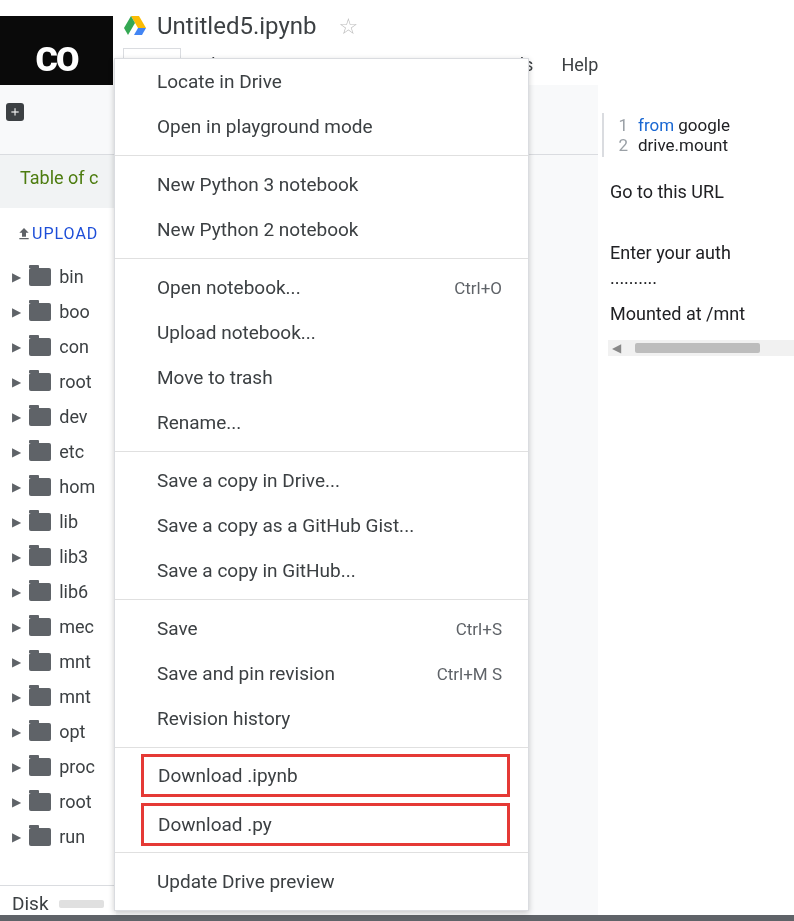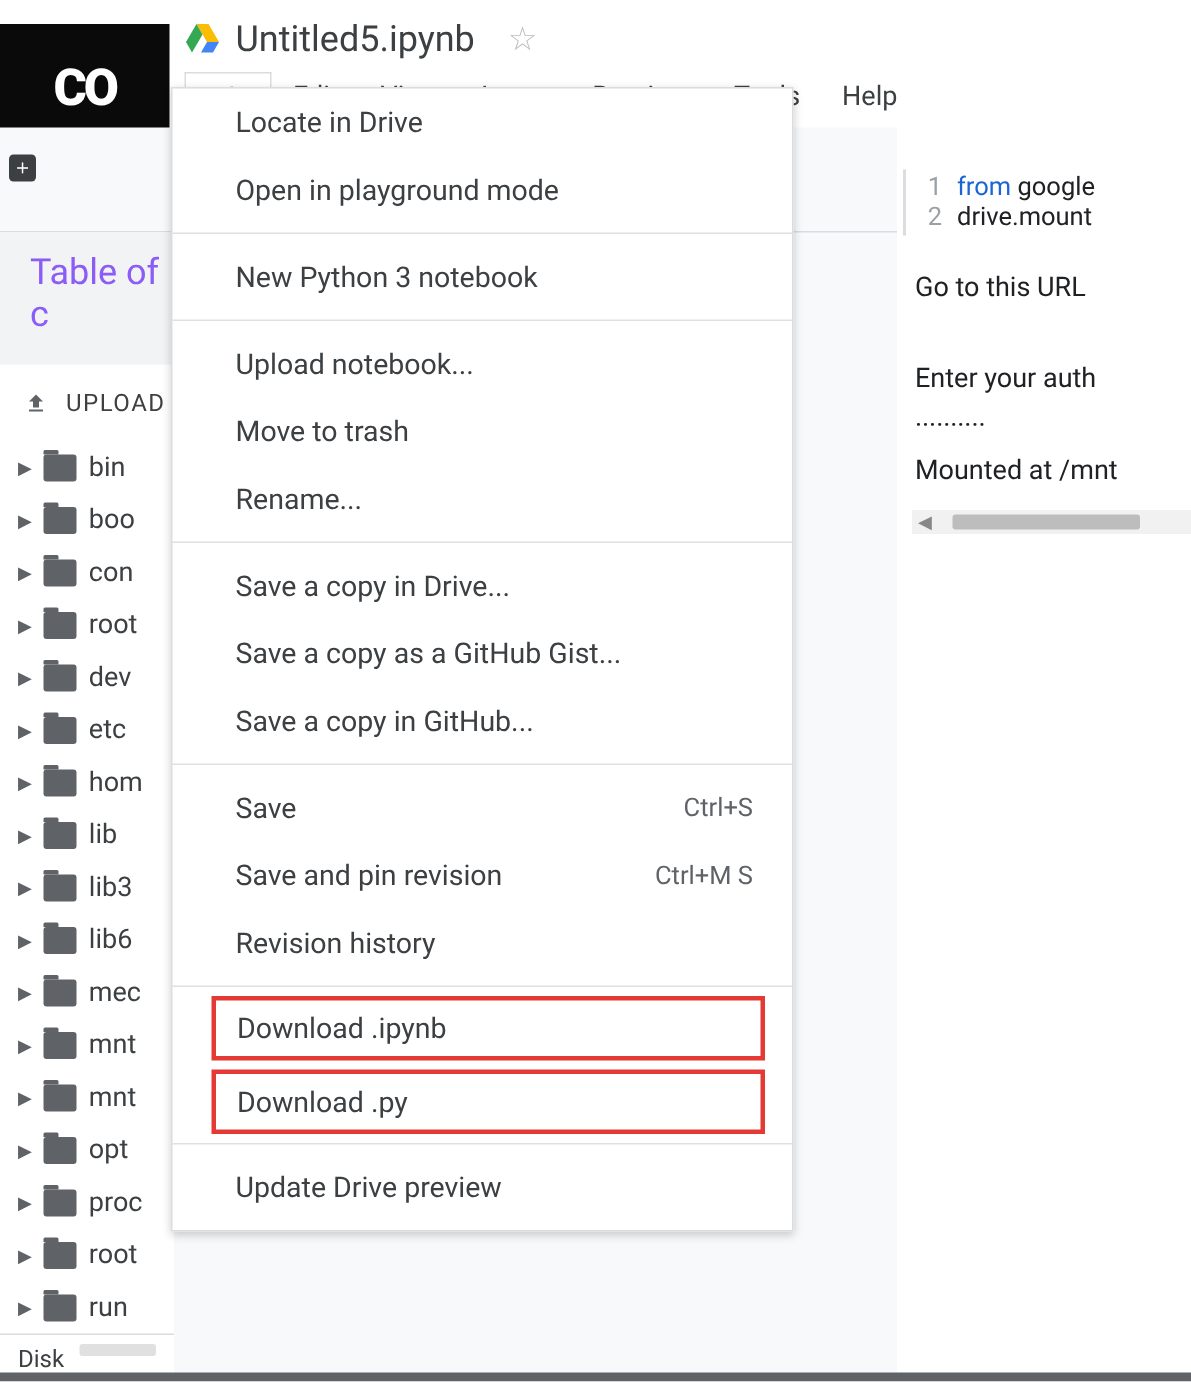--- a/index.html
+++ b/index.html
@@ -73,51 +73,51 @@
     .add-cell-icon {
       background: #3c4043;
       color: #fff;
       width: 18px; height: 18px;
       border-radius: 3px;
       font-size: 14px;
       display:flex; align-items:center; justify-content:center;
       margin-top: -24px;
     }
     .toc-title {
-      font-size: 24px;
-      color: #8b5cf6;
+      font-size: 18px;
+      color: #4d7c0f;
       padding: 12px 8px 20px 20px;
       background: #f1f3f4;
     }
     .upload-row {
-      display:flex; align-items:center; gap: 12px;
+      display:flex; align-items:center; 
       padding: 16px 0 12px 16px;
       font-size: 16px;
-      color: #404040;
+      color: #1d4ed8;
       letter-spacing: 1px;
     }
     .filetree {
       padding: 4px 0 0 12px;
       flex:1;
       overflow:hidden;
     }
     .tree-item {
       display:flex; align-items:center; gap:8px;
       padding: 7px 0;
       font-size: 18px;
       color: #3c4043;
       white-space: nowrap;
     }
     .chevron { font-size: 12px; color: #5f6368; }
     .folder-ic { width: 22px; height: 18px; background:#5f6368; border-radius:2px; position:relative; }
     .folder-ic::before { content:""; position:absolute; top:-3px; left:0; width:10px; height:3px; background:#5f6368; border-radius:1px 1px 0 0; }
     .disk-row {
       padding: 6px 12px;
-      font-size: 16px; color:#3c4043;
-      display:flex; align-items:flex-start; gap:10px;
+      font-size: 19px; color:#3c4043;
+      display:flex; align-items:center; gap:10px;
       border-top: 1px solid #dadce0;
     }
     .disk-bar { width: 56px; height:8px; background:#e0e0e0; border-radius:2px; overflow:hidden; }
     .disk-fill { height:100%; background:#9e9e9e; width:15%; }
 
     .editor-area {
       flex: 1;
       background: #fff;
       padding: 30px 0 0 10px;
       overflow: hidden;
@@ -349,21 +349,28 @@
   <div class="dd-item">
       <span>Locate in Drive</span>
     </div>
   <div class="dd-item">
       <span>Open in playground mode</span>
     </div>
   <div class="dd-sep"></div>
   <div class="dd-item">
       <span>New Python 3 notebook</span>
     </div>
-  <div class="dd-sep"></div>
+  <div class="dd-item">
+      <span>New Python 2 notebook</span>
+    </div>
+  <div class="dd-sep"></div>
+  <div class="dd-item">
+      <span>Open notebook...</span>
+      <span class="shortcut">Ctrl+O</span>
+    </div>
   <div class="dd-item">
       <span>Upload notebook...</span>
     </div>
   <div class="dd-item">
       <span>Move to trash</span>
     </div>
   <div class="dd-item">
       <span>Rename...</span>
     </div>
   <div class="dd-sep"></div>

